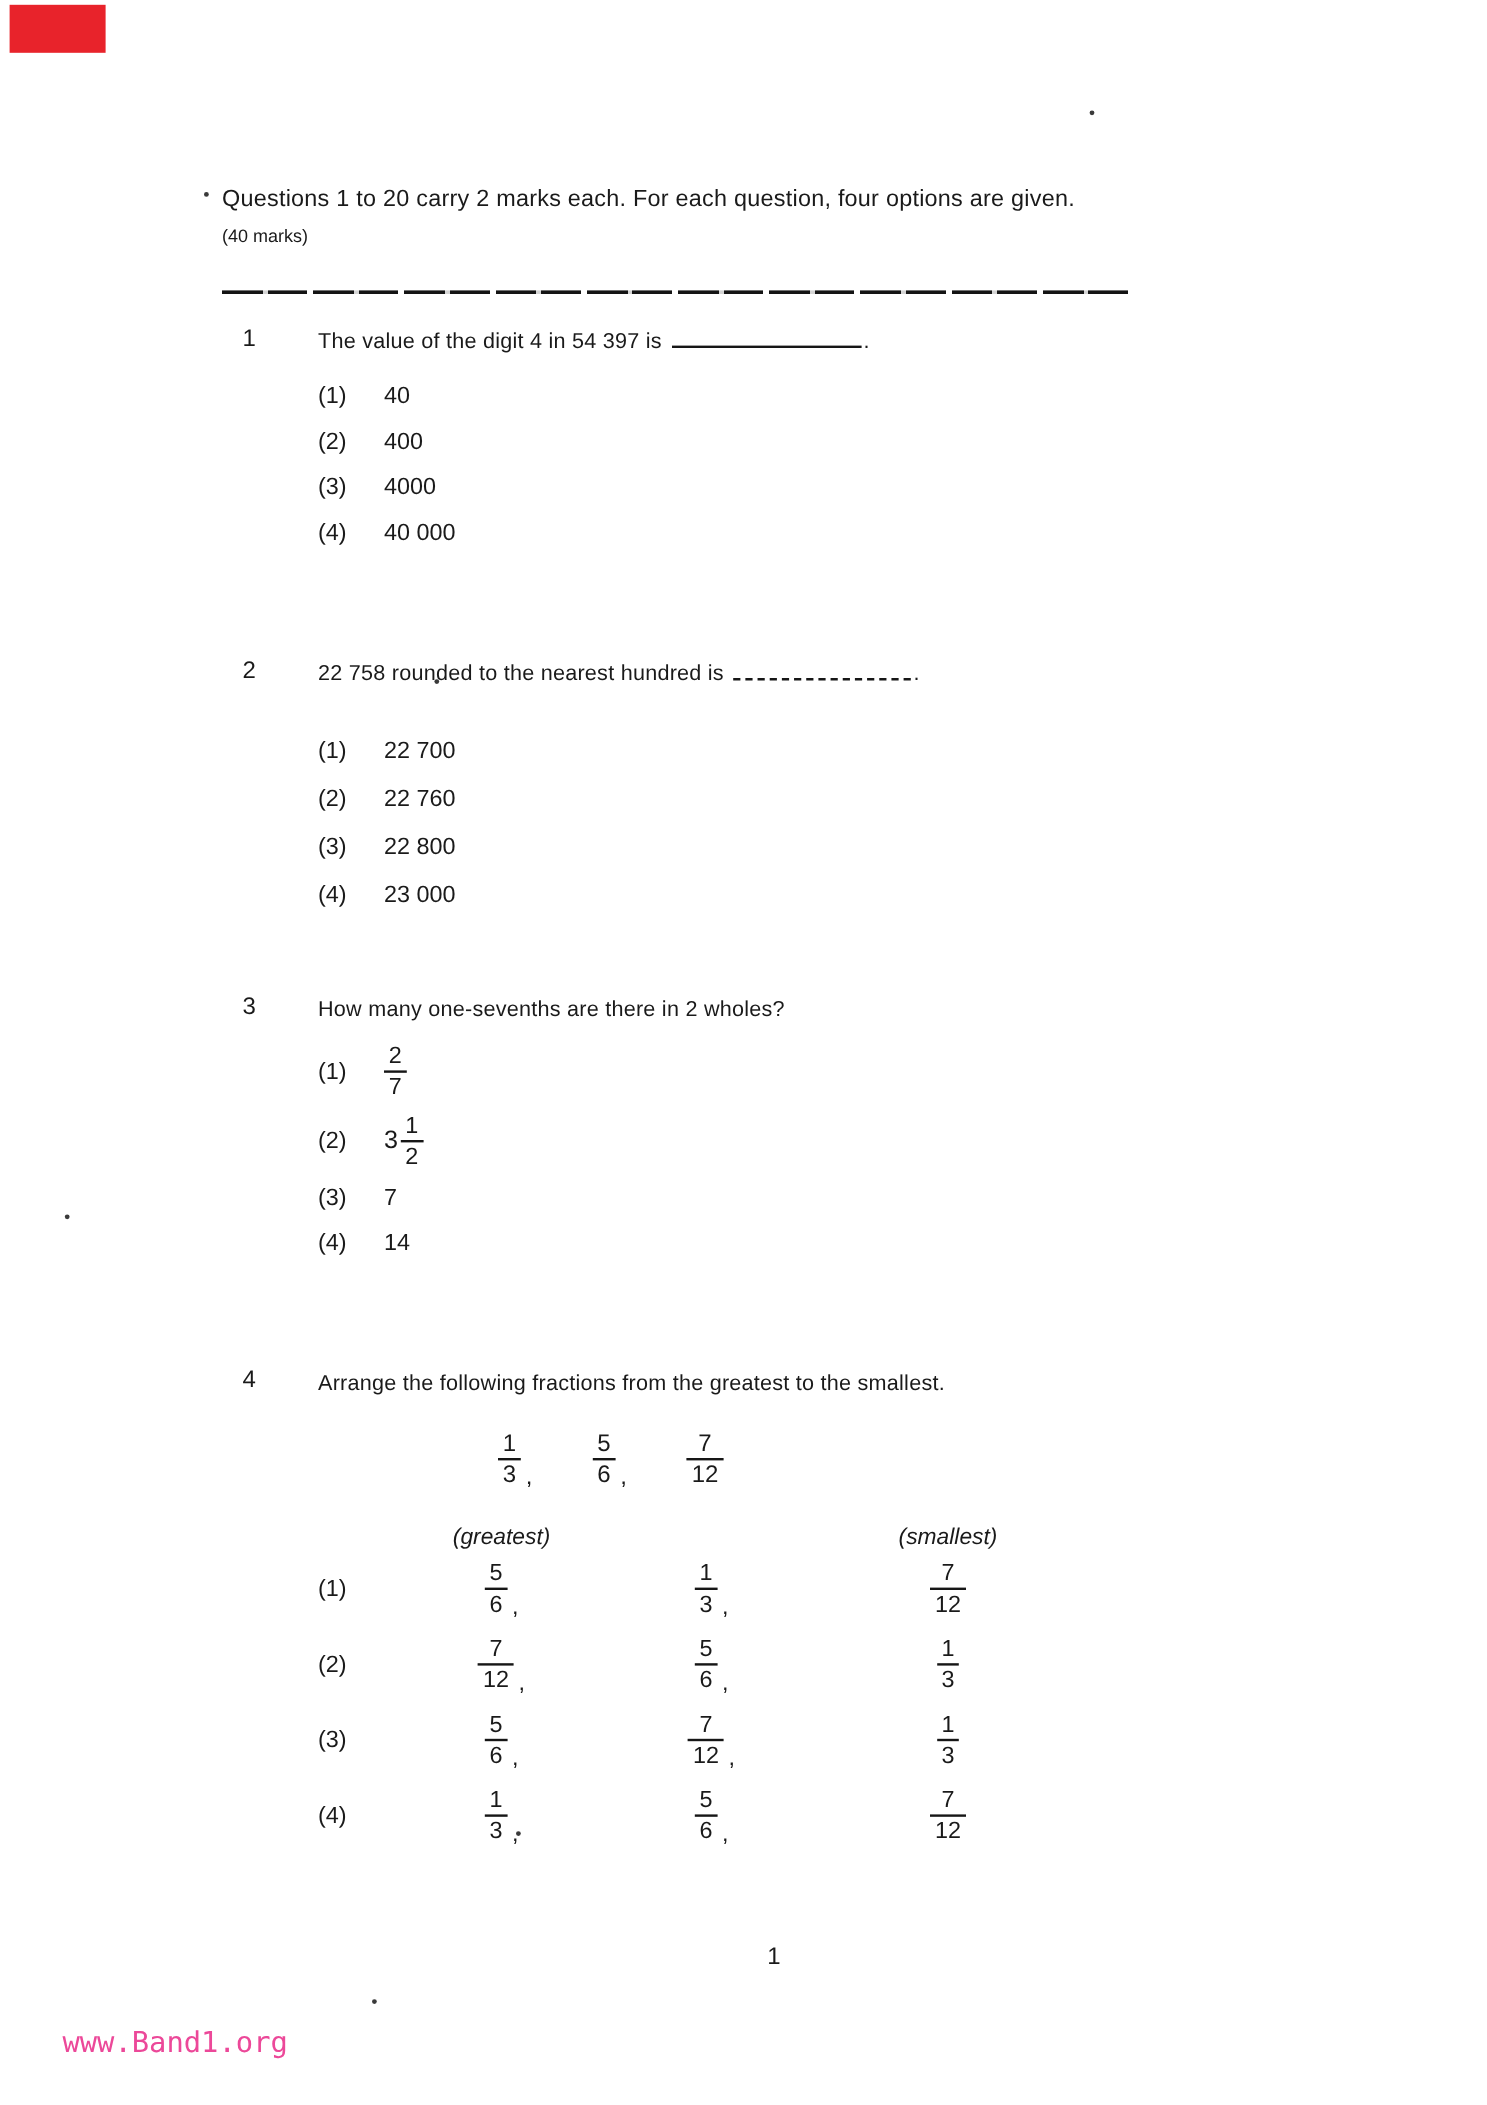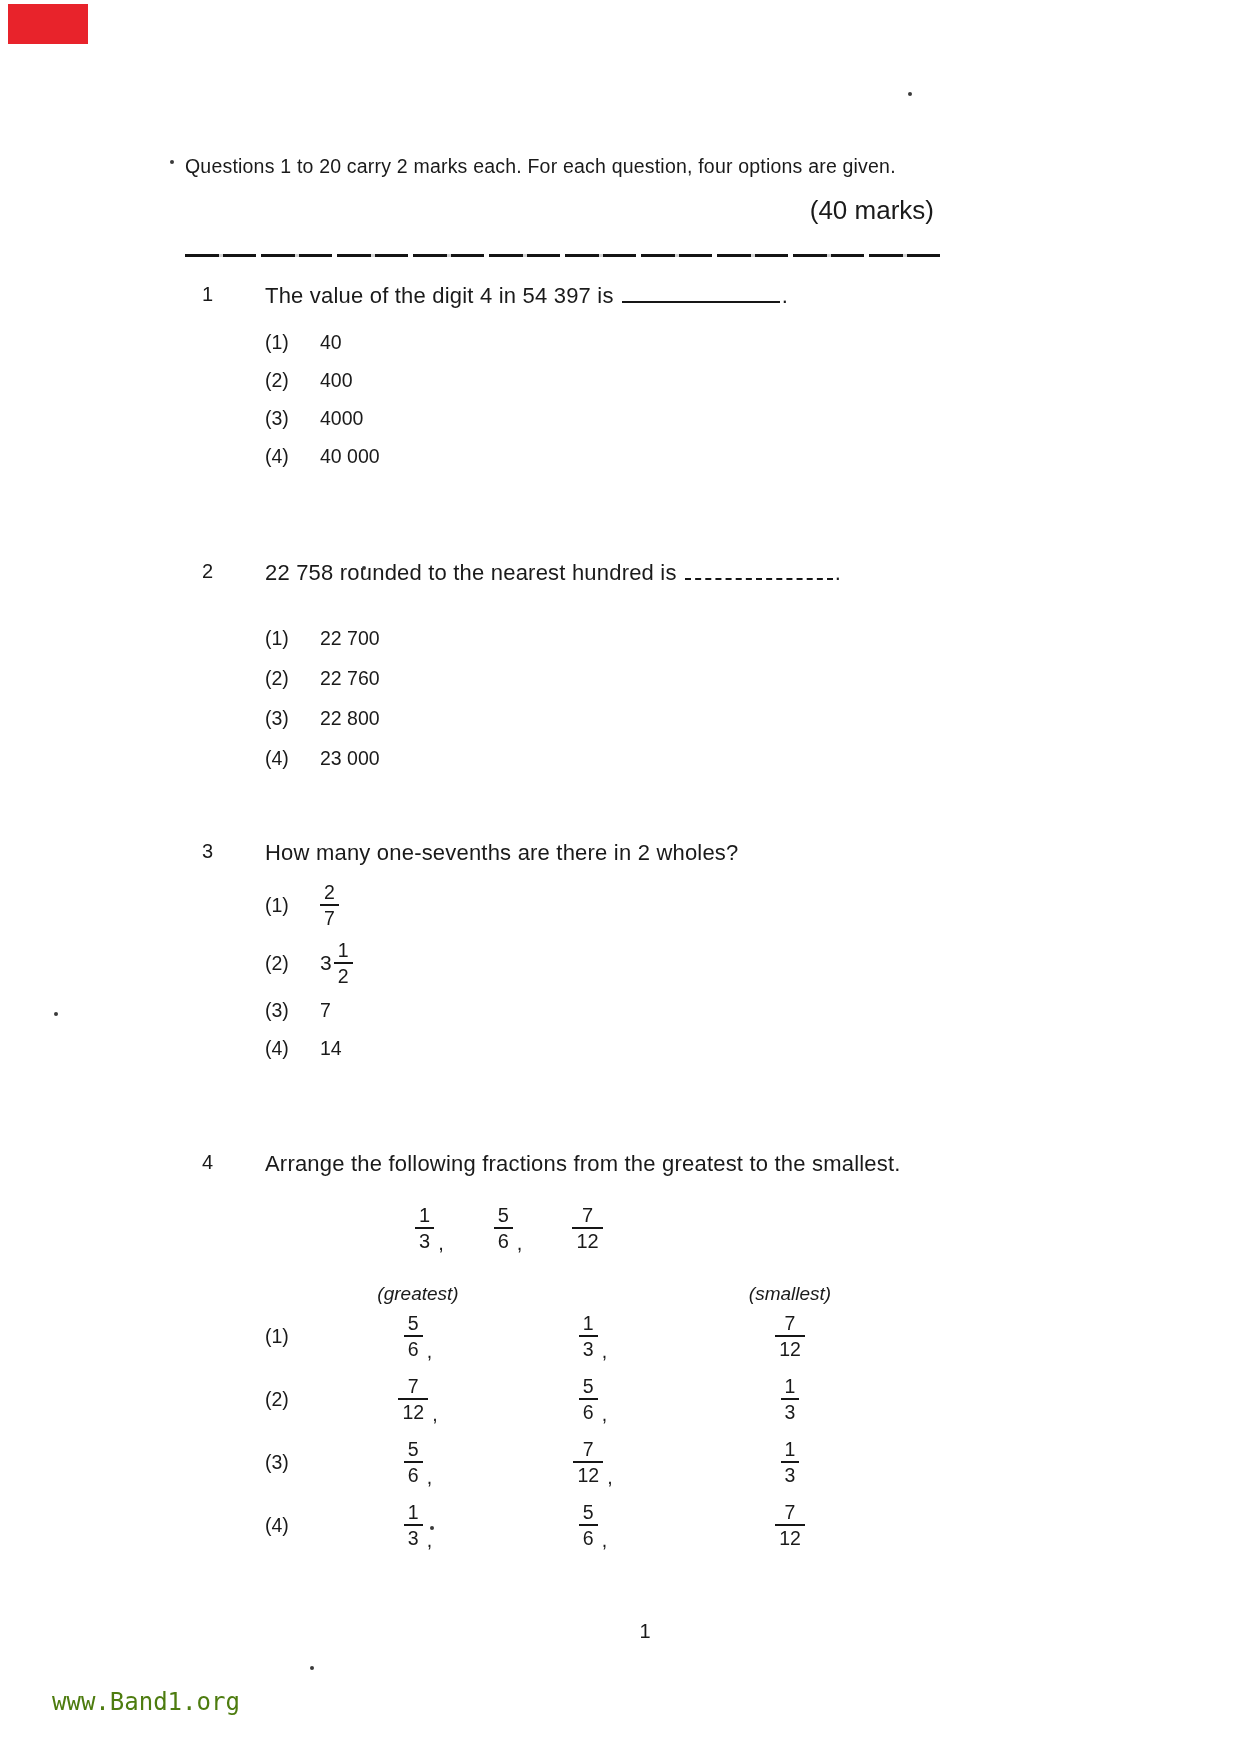--- a/index.html
+++ b/index.html
@@ -3,33 +3,33 @@
 <meta charset="utf-8">
 <style>
   html,body{margin:0;padding:0;background:#fff;}
   .sheet{
     position:relative;width:1068px;height:1754px;background:#ffffff;overflow:hidden;
     font-family:"Liberation Sans",sans-serif;color:#1a1a1a;
   }
   .corner-mark{position:absolute;left:8px;top:4px;width:80px;height:40px;background:#e8232b;}
   .content{position:absolute;left:185px;top:152px;width:755px;}
   .instructions p{margin:0;font-size:19.5px;line-height:28px;letter-spacing:.2px;}
-  .marks{margin-top:16px;font-size:26px;line-height:28px;text-align:right;padding-right:6px;}
+  .marks{margin-top:4px;font-size:15px;line-height:28px;text-align:left;padding-right:6px;}
   .rule{
     margin-top:30px;height:3px;width:100%;
     background:repeating-linear-gradient(90deg,#141414 0 34px,rgba(20,20,20,.18) 34px 38px,#141414 38px 71px,transparent 71px 76px);
   }
   .question{display:flex;}
   .q1{margin-top:26px;}
   .q2{margin-top:78px;}
   .q3{margin-top:54px;}
   .q4{margin-top:77px;}
   .qnum{width:80px;padding-left:17px;font-size:20px;box-sizing:border-box;}
   .qbody{flex:1;}
-  .qtext{margin:0;font-size:22px;line-height:26px;letter-spacing:.2px;}
+  .qtext{margin:0;font-size:18px;line-height:26px;letter-spacing:.2px;}
   .blank{display:inline-block;vertical-align:baseline;height:2px;margin:0 2px 0 8px;}
   .blank.solid{width:158px;border-bottom:2px solid #161616;}
   .blank.dashed{width:148px;border-bottom:2px dashed #161616;}
   .options{margin-top:21px;}
   .q2 .options{margin-top:40px;}
   .q3 .options{margin-top:14px;}
   .option{display:flex;align-items:center;font-size:19.5px;margin-bottom:14px;min-height:24px;}
   .q2 .option{margin-bottom:16px;}
   .q3 .option.kind-fraction{margin-bottom:8px;}
   .q3 .option.kind-mixed{margin-bottom:10px;}
@@ -43,21 +43,21 @@
   .frac-row .item{display:flex;align-items:flex-end;}
   .sep{margin-left:4px;align-self:flex-end;line-height:20px;}
   .q4-grid{display:grid;grid-template-columns:58px 118px 160px 162px;align-items:center;gap:36px;}
   .q4-head{margin-top:30px;font-style:italic;font-size:19px;}
   .q4-head .order-label{text-align:center;}
   .q4-row{margin-top:0;margin-bottom:13px;min-height:48px;font-size:19.5px;}
   .q4-rows{margin-top:6px;}
   .q4-row .cell{text-align:center;}
   .q4-row .cell .inner{display:inline-flex;align-items:flex-end;}
   .page-number{position:absolute;left:0;top:1620px;width:1290px;text-align:center;font-size:20px;}
-  .watermark{position:absolute;left:52px;top:1688px;font-family:"DejaVu Sans Mono","Liberation Mono",monospace;font-size:24px;color:#4d7c0f;}
+  .watermark{position:absolute;left:52px;top:1688px;font-family:"DejaVu Sans Mono","Liberation Mono",monospace;font-size:24px;color:#ec4899;}
   .speck{position:absolute;width:4px;height:4px;border-radius:50%;background:#3a3a3a;}
 </style>
 </head>
 <body>
 
 <div class="sheet">
   <div class="corner-mark"></div>
 
   <div class="content">
     <div class="instructions">

